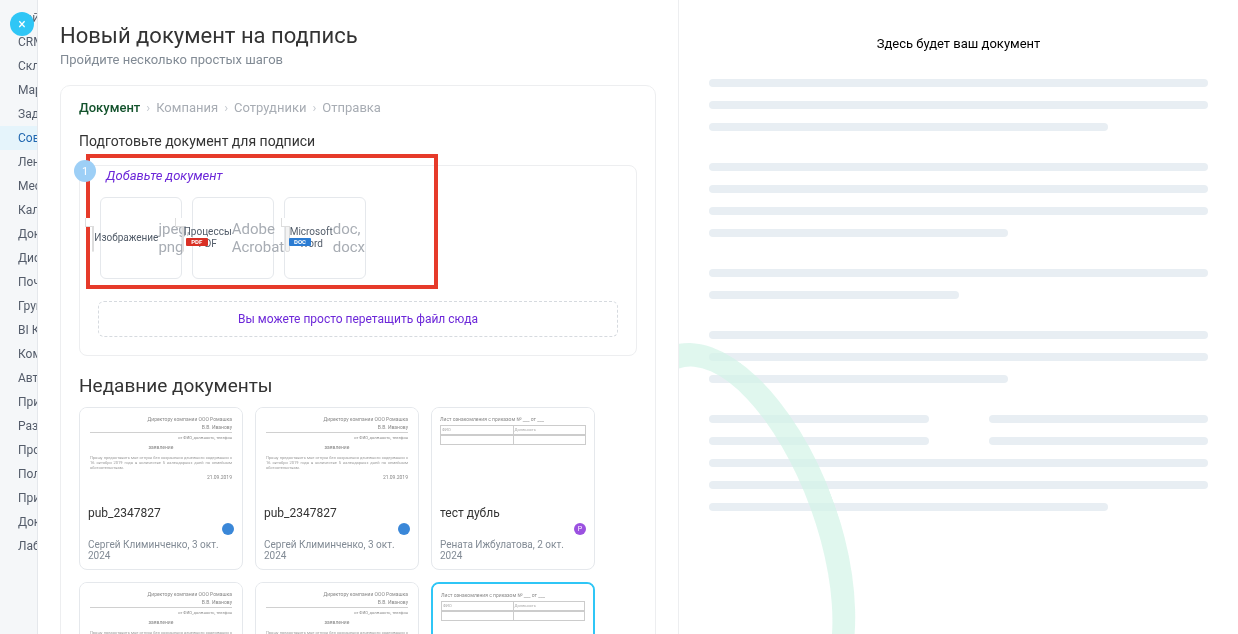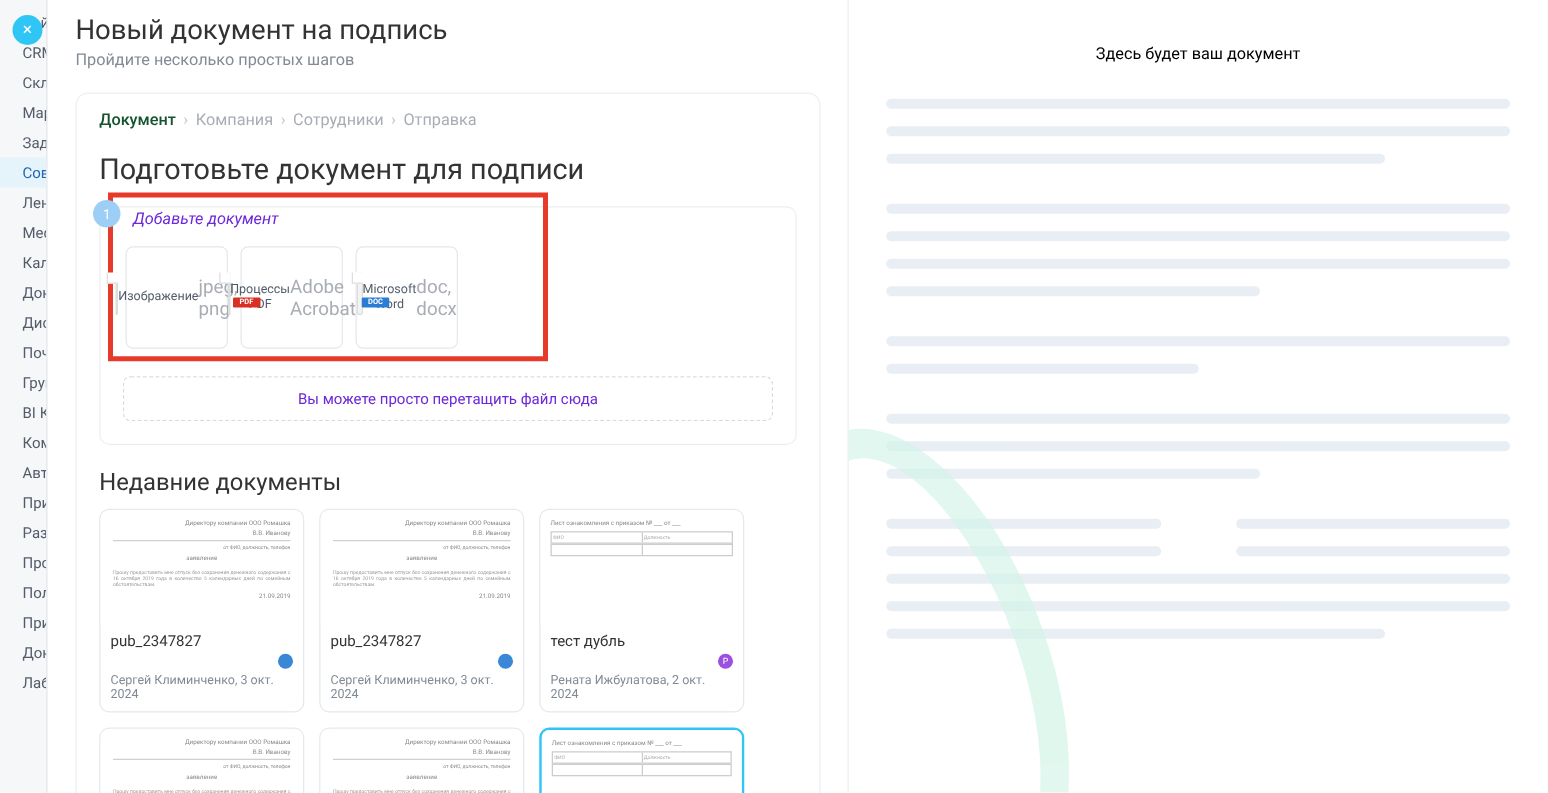--- a/index.html
+++ b/index.html
@@ -2,28 +2,28 @@
 <html><head>
 <meta charset="utf-8">
 <style>
 * { box-sizing: border-box; margin: 0; padding: 0; }
 body { font-family: -apple-system, BlinkMacSystemFont, "Segoe UI", Roboto, Arial, sans-serif; font-size: 13px; color: #333; background: #fff; overflow: hidden; }
 .app { display: flex; height: 634px; width: 1238px; position: relative; }
 .sidebar { width: 38px; background: #f5f7f9; border-right: 1px solid #e5e8ec; display: flex; flex-direction: column; padding-top: 6px; overflow: hidden; }
 .sidebar-item { padding: 5px 4px 5px 18px; font-size: 12px; color: #545c6a; cursor: pointer; white-space: nowrap; overflow: hidden; }
 .sidebar-item.active { background: #e5f4fb; color: #2067b0; }
 .close-btn { position: absolute; left: 10px; top: 12px; width: 24px; height: 24px; background: #2fc6f6; border-radius: 50%; display:flex; align-items:center; justify-content:center; color:#fff; font-size:14px; cursor:pointer; z-index:10; }
-.main { flex: 1; padding: 12px 22px 0 22px; overflow-y: auto; }
+.main { flex: 1; padding: 12px 22px 0 22px; overflow-y: auto; margin-top: 11px; }
 .title { font-size: 22px; font-weight: 400; color: #333; margin-bottom: 4px; }
 .subtitle { font-size: 13px; color: #828b95; margin-bottom: 18px; }
 .card { background:#fff; border:1px solid #edeef0; border-radius:10px; padding:14px 18px 14px 18px; }
 .breadcrumb { display:flex; align-items:center; gap:6px; font-size:13px; color:#a8adb4; margin-bottom:18px; }
 .breadcrumb .current { color:#14532d; font-weight:500; }
 .breadcrumb .sep { color:#c5cad0; }
-.section-title { font-size:23px; color:#333; margin-bottom:16px; }
+.section-title { font-size:14px; color:#333; margin-bottom:16px; }
 .step-panel { border:1px solid #edeef0; border-radius:8px; padding:14px 18px 18px 18px; position:relative; }
 .step-badge { position:absolute; left:-6px; top:-6px; width:22px; height:22px; background:#9dcff6; color:#fff; border-radius:50%; display:flex; align-items:center; justify-content:center; font-size:11px; }
 .step-label { font-size:13px; color:#6d28d9; margin-bottom:14px; margin-left:6px;font-style:italic; }
 .highlight-box { border:4px solid #e63a2a; padding:10px 10px 6px 10px; margin-left:-12px; margin-right:180px; margin-top:-26px; margin-bottom:6px; }
 .upload-types { display:flex; gap:10px; }
 .upload-type { width:82px; height:82px; border:1px solid #e5e8ec; border-radius:6px; display:flex; flex-direction:row; align-items:center; justify-content:center; cursor:pointer; }
 .upload-type .ic { width:28px; height:34px; background:#f3f3f3; border:1px solid #ddd; border-radius:2px; position:relative; margin-bottom:6px; }
 .upload-type .ic::after { content:""; position:absolute; right:-1px; top:-1px; width:8px; height:8px; background:#fff; border-left:1px solid #ddd; border-bottom:1px solid #ddd; }
 .upload-type .ic .tag { position:absolute; left:3px; bottom:5px; width:22px; height:8px; border-radius:1px; font-size:6px; color:#fff; text-align:center; line-height:8px; font-weight:bold; }
 .upload-type .ic .img-glyph { position:absolute; left:4px; top:6px; right:4px; bottom:6px; background:linear-gradient(135deg,#e6e6e6 50%,#d0d0d0 50%); }

